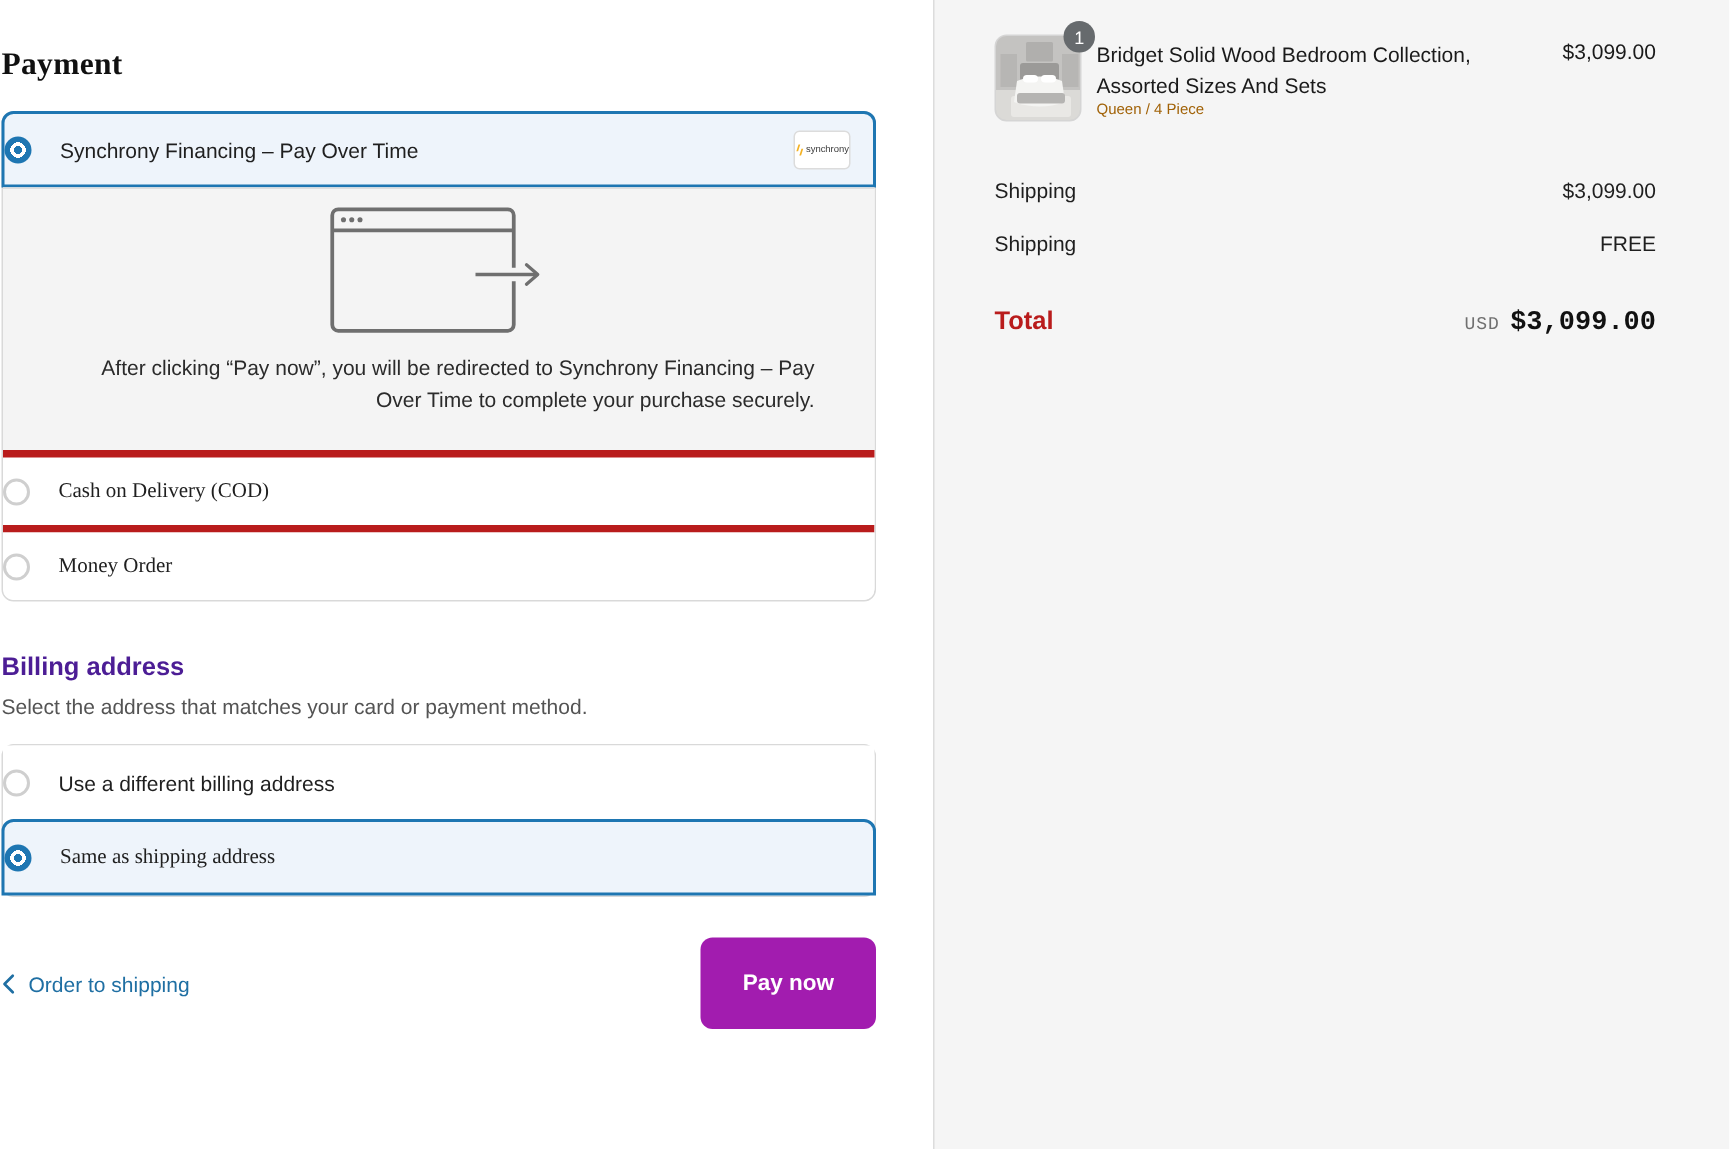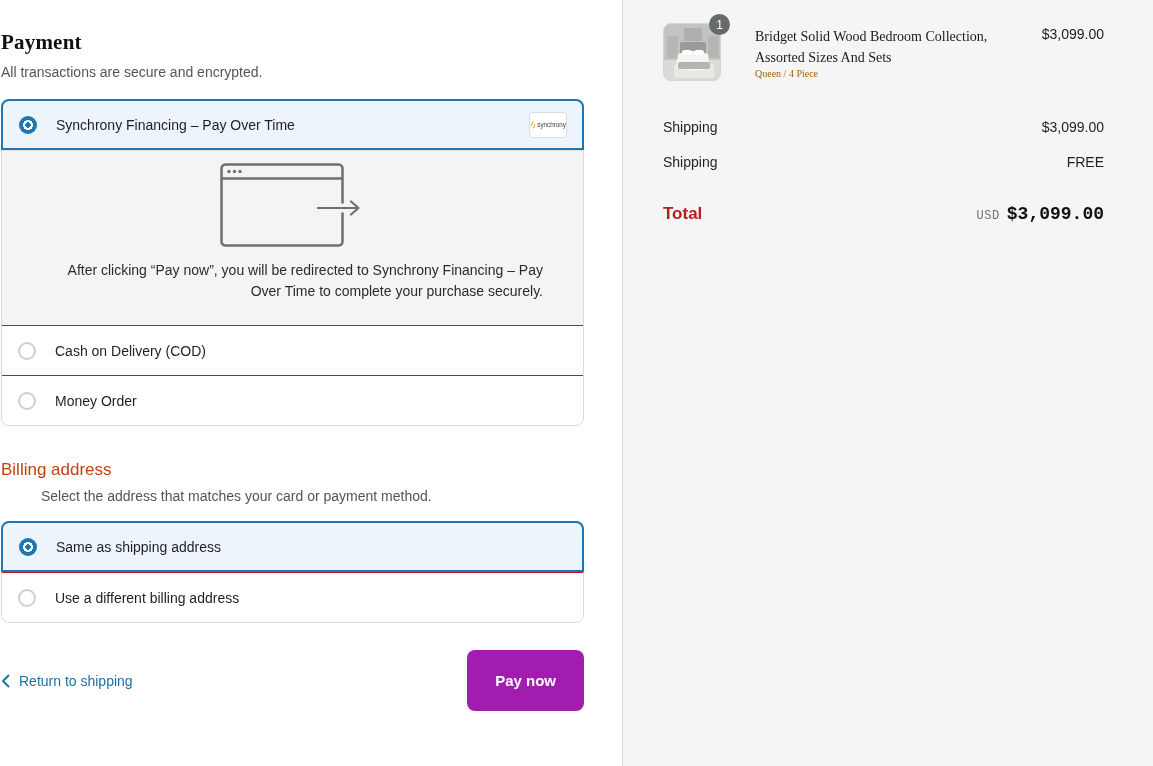--- a/index.html
+++ b/index.html
@@ -6,22 +6,22 @@
   html,body { width:1153px; height:766px; overflow:hidden; background:#fff;
     font-family:"Liberation Sans","DejaVu Sans",sans-serif; color:#1a1a1a; }
   .page { display:flex; width:1153px; height:766px; }
 
   
   .left { width:622px; padding:30px 38px 0 1px; background:#fff; }
   .h1 { font-size:21px; font-weight:bold; color:#111; letter-spacing:.2px;font-family:Liberation Serif, serif; }
   .sub { font-size:14px; color:#545454; margin-top:9px; }
 
   .option-box { margin-top:19px; border:1px solid #d9d9d9; border-radius:8px; background:#fff; }
-  .opt-row { display:flex; align-items:center; gap:19px; height:50px; padding:0 15px 0 16px; background:#fff; }
-  .opt-row + .opt-row, .panel + .opt-row { border-top:1px solid #b91c1c; }
+  .opt-row { display:flex; align-items:center; gap:19px; height:50px; padding:0 15px 0 0; background:#fff; }
+  .opt-row + .opt-row, .panel + .opt-row { border-top:5px solid #b91c1c;font-family:Liberation Serif, serif; }
   .opt-row.selected { background:#eef4fb; border:2px solid #1e76b2; border-radius:8px;
     margin:-1px -1px 0 -1px; height:51px; }
   .opt-row.selected.top-only { border-radius:8px 8px 0 0; }
   .opt-row:last-child { border-radius:0 0 8px 8px; }
   .opt-label { font-size:14px; color:#1f1f1f; }
 
   .radio { width:18px; height:18px; border-radius:50%; flex:0 0 18px;
     background:#fff; border:2px solid #cfcfcf; }
   .radio.on { border:none;
     background:radial-gradient(circle,#1e76b2 0 2.6px,#ffffff 2.6px 5.1px,#1e76b2 5.1px); }
@@ -29,59 +29,58 @@
   .brand-badge { margin-left:auto; width:38px; height:26px; background:#fff; border:1px solid #dcdcdc;
     border-radius:4px; display:flex; align-items:center; justify-content:center; gap:1px; }
   .brand-badge .mark { display:block; }
   .brand-badge .word { font-size:6.3px; color:#3c3c3c; letter-spacing:0; }
 
   .panel { background:#f4f4f4; padding:12px 40px 23px; text-align:right; border-top:1px solid #dedede; }
   .panel svg { display:block; margin:0 auto; }
   .redirect-text { margin-top:13px; font-size:14px; line-height:21px; color:#2b2b2b; }
 
   .section-2 { margin-top:34px; }
-  .h2 { font-size:17px; font-weight:normal; color:#c2410c; }
-  .section-2 .sub { margin-top:8px;padding-left:40px; }
+  .h2 { font-size:17px; font-weight:bold; color:#4c1d95; }
+  .section-2 .sub { margin-top:8px; }
   .option-box.billing { margin-top:17px; }
 
   .footer-row { margin-top:27px; display:flex; align-items:center; justify-content:space-between; }
   .back-link { display:flex; align-items:center; gap:9px; color:#1f6fa3; font-size:14px;
     text-decoration:none; cursor:pointer; }
   .pay-btn { background:#a21caf; color:#fff; border:none; border-radius:8px; cursor:pointer;
     font-family:inherit; font-size:15px; font-weight:bold; padding:0 28px; height:61px; min-width:95px; }
 
   
   .right { flex:1; background:#f5f5f5; border-left:1px solid #dcdcdc; padding:23px 49px 0 40px; }
   .item-row { display:flex; align-items:flex-start; }
   .thumb-wrap { position:relative; width:58px; height:58px; flex:0 0 58px; }
   .thumb { width:58px; height:58px; border-radius:8px; border:1px solid #d5d5d5; overflow:hidden; background:#d9d8d6; }
   .qty-badge { position:absolute; top:-9px; right:-9px; width:21px; height:21px; border-radius:50%;
     background:#666a6d; color:#fff; font-size:12px; display:flex; align-items:center; justify-content:center; }
-  .item-info { flex:1; padding:3px 12px 0 34px;font-family:Liberation Serif, serif; }
+  .item-info { flex:1; padding:3px 12px 0 10px; }
   .item-title { font-size:14px; line-height:21px; color:#1a1a1a; }
   .item-variant { font-size:10px; color:#a16207; margin-top:0; }
   .item-price { font-size:14px; color:#1a1a1a; padding-top:3px; white-space:nowrap; }
 
   .totals { margin-top:38px; }
   .t-row { display:flex; justify-content:space-between; font-size:14px; margin-bottom:19px; color:#1f1f1f; }
   .grand { display:flex; justify-content:space-between; align-items:baseline; margin-top:34px; }
   .grand .label { font-size:17px; font-weight:bold; color:#b91c1c; }
   .grand .money { display:flex; align-items:baseline; gap:7px;font-family:Liberation Mono, monospace; }
   .grand .cur { font-size:12px; color:#707070; letter-spacing:.6px; }
   .grand .amount { font-size:18px; font-weight:bold; color:#111; }
 </style>
 </head>
 <body>
 
 <div class="page">
 
   <div class="left">
 
     <div class="h1">Payment</div>
-    <div class="sub">All transactions are secure and encrypted.</div>
 
     <div class="option-box">
 
       <div class="opt-row selected top-only">
         <span class="radio on"></span>
         <span class="opt-label">Synchrony Financing – Pay Over Time</span>
         <span class="brand-badge">
           <svg class="mark" width="7" height="10" viewBox="0 0 7 10">
             <path d="M1 6 L2.6 1 L3.9 1 L2.3 6 Z" fill="#f4b223"></path>
             <path d="M3.2 9 L4.8 4 L6.1 4 L4.5 9 Z" fill="#f4b223"></path>
@@ -113,37 +112,37 @@
         <span class="radio"></span>
         <span class="opt-label">Money Order</span>
       </div>
     </div>
 
     <div class="section-2">
       <div class="h2">Billing address</div>
       <div class="sub">Select the address that matches your card or payment method.</div>
 
       <div class="option-box billing">
+        <div class="opt-row">
+          <span class="radio"></span>
+          <span class="opt-label">Use a different billing address</span>
+        </div>
         <div class="opt-row selected top-only">
           <span class="radio on"></span>
           <span class="opt-label">Same as shipping address</span>
-        </div>
-        <div class="opt-row">
-          <span class="radio"></span>
-          <span class="opt-label">Use a different billing address</span>
         </div>
       </div>
     </div>
 
     <div class="footer-row">
       <a class="back-link">
         <svg width="9" height="14" viewBox="0 0 9 14">
           <polyline points="7.5,1.5 2,7 7.5,12.5" fill="none" stroke="#1f6fa3" stroke-width="1.8" stroke-linecap="round" stroke-linejoin="round"></polyline>
         </svg>
-        <span>Return to shipping</span>
+        <span>Order to shipping</span>
       </a>
       <button class="pay-btn">Pay now</button>
     </div>
   </div>
 
   <div class="right">
 
     <div class="item-row">
       <div class="thumb-wrap">
         <div class="thumb">

